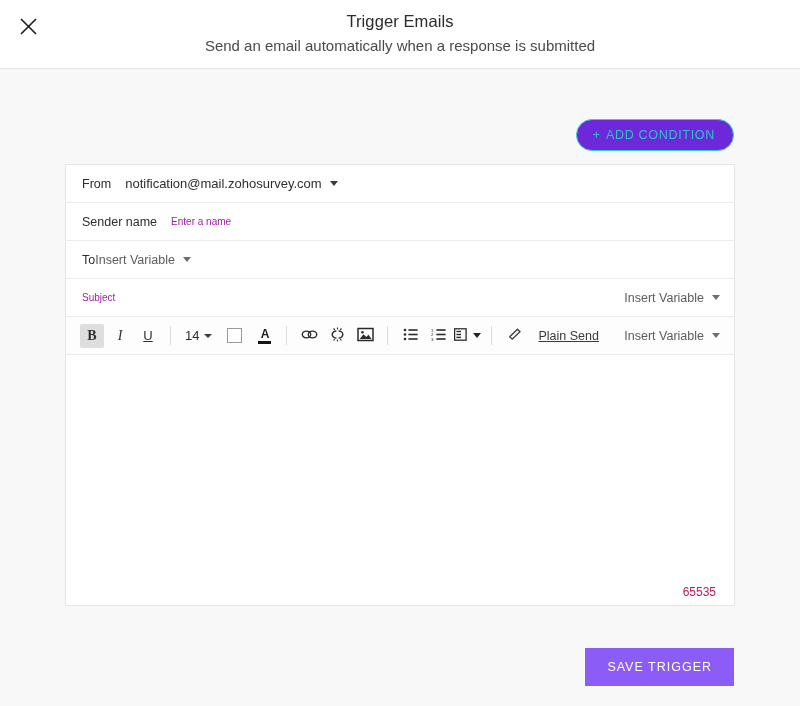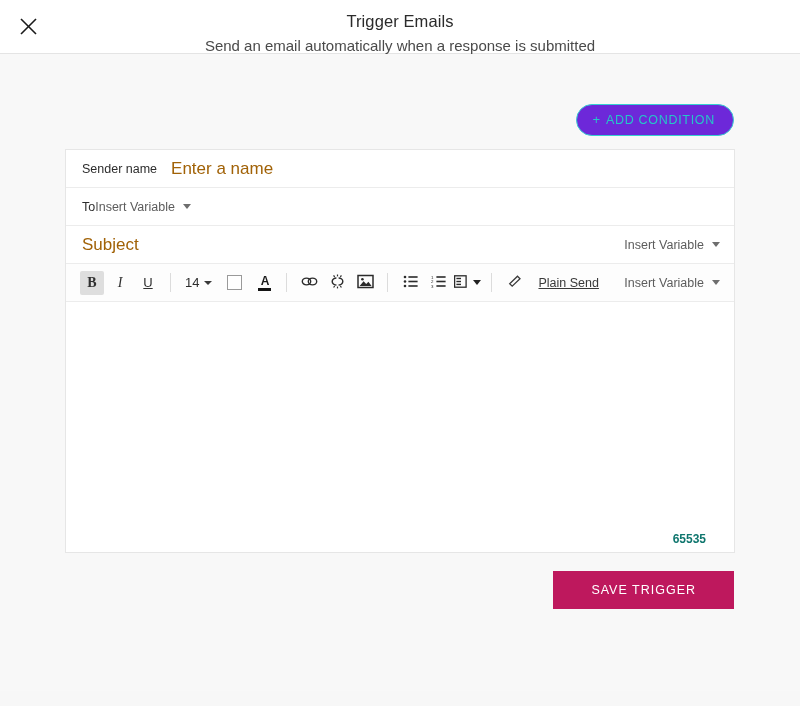--- a/index.html
+++ b/index.html
@@ -7,21 +7,21 @@
     margin: 0; padding: 0;
     width: 800px; height: 706px;
     background: #f7f7f7;
     font-family: "Liberation Sans", sans-serif;
     -webkit-font-smoothing: antialiased;
   }
 
   
   .header {
     position: relative;
-    height: 54px;
+    height: 69px;
     background: #ffffff;
     border-bottom: 1px solid #e4e4e4;
   }
   .close-btn {
     position: absolute;
     left: 14px; top: 12px;
     width: 28px; height: 28px;
     display: flex; align-items: center; justify-content: center;
     cursor: pointer;
     color: #1a1a1a;
@@ -93,22 +93,22 @@
   }
   .fvalue {
     font-size: 13px;
     color: #2d2d2d;
     margin-left: 14px;
     display: flex;
     align-items: center;
     cursor: pointer;
   }
   .fplace {
-    font-size: 17px;
-    color: #a16207;
+    font-size: 10px;
+    color: #a21caf;
     margin-left: 14px;
     flex: 1;
     cursor: text;
   }
   .fplace.nolabel { margin-left: 0; }
   .spacer { flex: 1; }
 
   .caret {
     display: inline-block;
     width: 0; height: 0;
@@ -197,42 +197,42 @@
     height: 250px;
     background: #ffffff;
     border-top: 1px solid #ffffff;
   }
   .editor-area {
     width: 100%; height: 100%;
     cursor: text;
   }
   .char-count {
     position: absolute;
-    right: 28px; bottom: 6px;
+    right: 18px; bottom: 6px;
     font-size: 12px;
-    color: #0f766e;
-    font-weight: bold;
+    color: #be185d;
   }
 
   
   .footer {
     display: flex;
     justify-content: flex-end;
     padding: 18px 66px 0 0;
   }
   .save-btn {
-    background: #be185d;
+    background: #8b5cf6;
     color: #ffffff;
     font-size: 12.5px;
     letter-spacing: 1px;
-    padding: 12px 38px;
+    padding: 12px 22px;
     border: none;
     cursor: pointer;
     line-height: 14px;
     font-family: "Liberation Sans", sans-serif;
+    margin-top: 24px;
   }
 </style>
 </head>
 <body>
 
 <div class="header">
   <div class="close-btn">
     <span>
       <svg width="19" height="19" viewBox="0 0 19 19" aria-hidden="true">
         <line x1="2" y1="2" x2="17" y2="17" stroke="#1a1a1a" stroke-width="1.6"></line>
@@ -249,20 +249,27 @@
 <div class="body-area">
 
   <div class="cond-row">
     <button class="add-condition">
       <span class="plus">+</span><span>ADD CONDITION</span>
     </button>
   </div>
 
   <div class="card">
 
+    <div class="frow">
+      <span class="flabel">From</span>
+      <span class="fvalue">
+        <span>notification@mail.zohosurvey.com</span>
+        <span class="caret"></span>
+      </span>
+    </div>
 
     <div class="frow">
       <span class="flabel">Sender name</span>
       <span class="fplace">Enter a name</span>
     </div>
 
     <div class="frow">
       <span class="flabel">To</span>
       <span class="insert-var">
         <span>Insert Variable</span>

